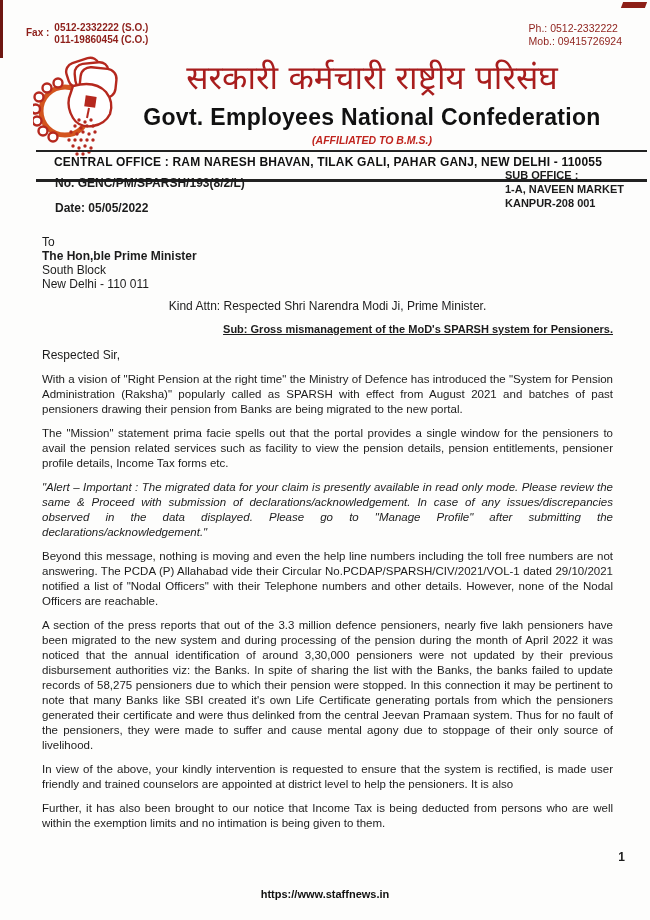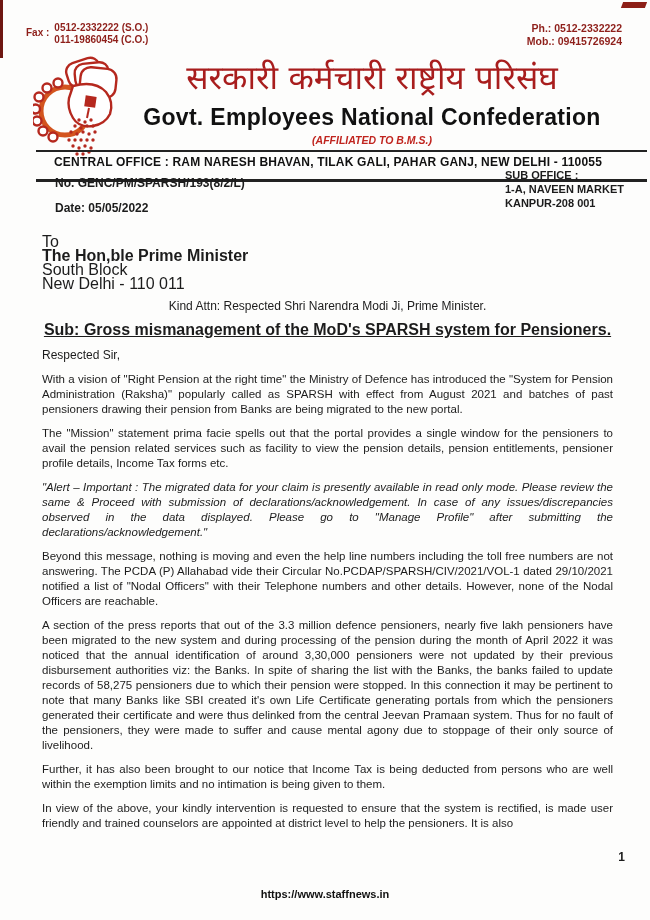--- a/index.html
+++ b/index.html
@@ -13,45 +13,45 @@
   }
   .page{position:absolute;inset:0;border-radius:16px;}
 
   
   .edge-left{position:absolute;left:0;top:0;width:3px;height:58px;background:#6e1712;}
   .edge-right{position:absolute;right:4px;top:2px;width:24px;height:6px;background:#8d1f17;transform:skewX(-20deg);}
 
   
   .fax{position:absolute;left:26px;top:22px;color:#8e1f1a;font-weight:bold;font-size:10px;line-height:12px;display:flex;gap:5px;}
   .fax .lbl{margin-top:5px;}
-  .phone{position:absolute;right:28px;top:22px;color:#8e1f1a;font-weight:bold;font-size:10.5px;line-height:13px;text-align:right;}
+  .phone{position:absolute;right:28px;top:22px;color:#8e1f1a;font-weight:normal;font-size:10.5px;line-height:13px;text-align:left;}
 
   
   .logo{position:absolute;left:33px;top:56px;width:92px;height:104px;}
 
   
   .org{position:absolute;left:118px;top:58px;width:508px;text-align:center;}
   .org-hi{color:#a81d1d;font-weight:normal;font-size:33px;line-height:40px;font-family:"DejaVu Sans",sans-serif;white-space:nowrap;}
   .org-en{color:#111;font-weight:bold;font-size:23px;line-height:27px;margin-top:6px;letter-spacing:.3px;white-space:nowrap;}
   .org-af{color:#c0251f;font-weight:bold;font-style:italic;font-size:10.5px;margin-top:3px;}
 
   
   .band{position:absolute;left:36px;right:3px;top:150px;border-top:2px solid #222;border-bottom:3px solid #222;padding:3px 0 10px 18px;font-weight:bold;font-size:12px;color:#111;letter-spacing:.2px;}
 
   
   .refno{position:absolute;left:55px;top:176px;font-weight:bold;font-size:12px;}
   .refdate{position:absolute;left:55px;top:201px;font-weight:bold;font-size:12px;}
   .suboffice{position:absolute;left:505px;top:168px;font-weight:bold;font-size:11px;line-height:14px;}
 
   
   .letter{position:absolute;left:42px;right:37px;top:235px;font-size:11.5px;line-height:15px;}
-  .recipient{font-size:16px;line-height:14px;}
+  .recipient{font-size:12px;line-height:14px;}
   .recipient .bold{font-weight:bold;}
   .kindattn{text-align:center;margin-top:8px;font-size:12px;}
-  .subject{text-align:center;margin-top:8px;font-size:16px;font-weight:bold;text-decoration:underline;}
+  .subject{text-align:right;margin-top:8px;font-size:11px;font-weight:bold;text-decoration:underline;}
   .salutation{margin-top:11px;font-size:12px;}
   .letter p{margin:9px 0 0 0;text-align:justify;}
   .letter p.italic{font-style:italic;font-weight:500;}
 
   .pagenum{position:absolute;right:25px;top:850px;font-size:12px;font-weight:bold;}
   .footer-url{position:absolute;left:0;right:0;top:888px;text-align:center;font-size:11px;font-weight:bold;color:#111;}
 </style>
 </head>
 <body>
 
@@ -145,20 +145,20 @@
 
     <div class="kindattn">Kind Attn: Respected Shri Narendra Modi Ji, Prime Minister.</div>
     <div class="subject">Sub: Gross mismanagement of the MoD's SPARSH system for Pensioners.</div>
     <div class="salutation">Respected Sir,</div>
 
     <p>With a vision of "Right Pension at the right time" the Ministry of Defence has introduced the "System for Pension Administration (Raksha)" popularly called as SPARSH with effect from August 2021 and batches of past pensioners drawing their pension from Banks are being migrated to the new portal.</p>
     <p>The "Mission" statement prima facie spells out that the portal provides a single window for the pensioners to avail the pension related services such as facility to view the pension details, pension entitlements, pensioner profile details, Income Tax forms etc.</p>
     <p class="italic">"Alert – Important : The migrated data for your claim is presently available in read only mode. Please review the same &amp; Proceed with submission of declarations/acknowledgement. In case of any issues/discrepancies observed in the data displayed. Please go to "Manage Profile" after submitting the declarations/acknowledgement."</p>
     <p>Beyond this message, nothing is moving and even the help line numbers including the toll free numbers are not answering. The PCDA (P) Allahabad vide their Circular No.PCDAP/SPARSH/CIV/2021/VOL-1 dated 29/10/2021 notified a list of "Nodal Officers" with their Telephone numbers and other details. However, none of the Nodal Officers are reachable.</p>
     <p>A section of the press reports that out of the 3.3 million defence pensioners, nearly five lakh pensioners have been migrated to the new system and during processing of the pension during the month of April 2022 it was noticed that the annual identification of around 3,30,000 pensioners were not updated by their previous disbursement authorities viz: the Banks. In spite of sharing the list with the Banks, the banks failed to update records of 58,275 pensioners due to which their pension were stopped. In this connection it may be pertinent to note that many Banks like SBI created it's own Life Certificate generating portals from which the pensioners generated their certificate and were thus delinked from the central Jeevan Pramaan system. Thus for no fault of the pensioners, they were made to suffer and cause mental agony due to stoppage of their only source of livelihood.</p>
+    <p>In view of the above, your kindly intervention is requested to ensure that the system is rectified, is made user friendly and trained counselors are appointed at district level to help the pensioners. It is also</p>
     <p>Further, it has also been brought to our notice that Income Tax is being deducted from persons who are well within the exemption limits and no intimation is being given to them.</p>
-    <p>In view of the above, your kindly intervention is requested to ensure that the system is rectified, is made user friendly and trained counselors are appointed at district level to help the pensioners. It is also</p>
   </div>
 
   <div class="pagenum">1</div>
   <div class="footer-url">https://www.staffnews.in</div>
 
 </div>
 
 </body></html>

